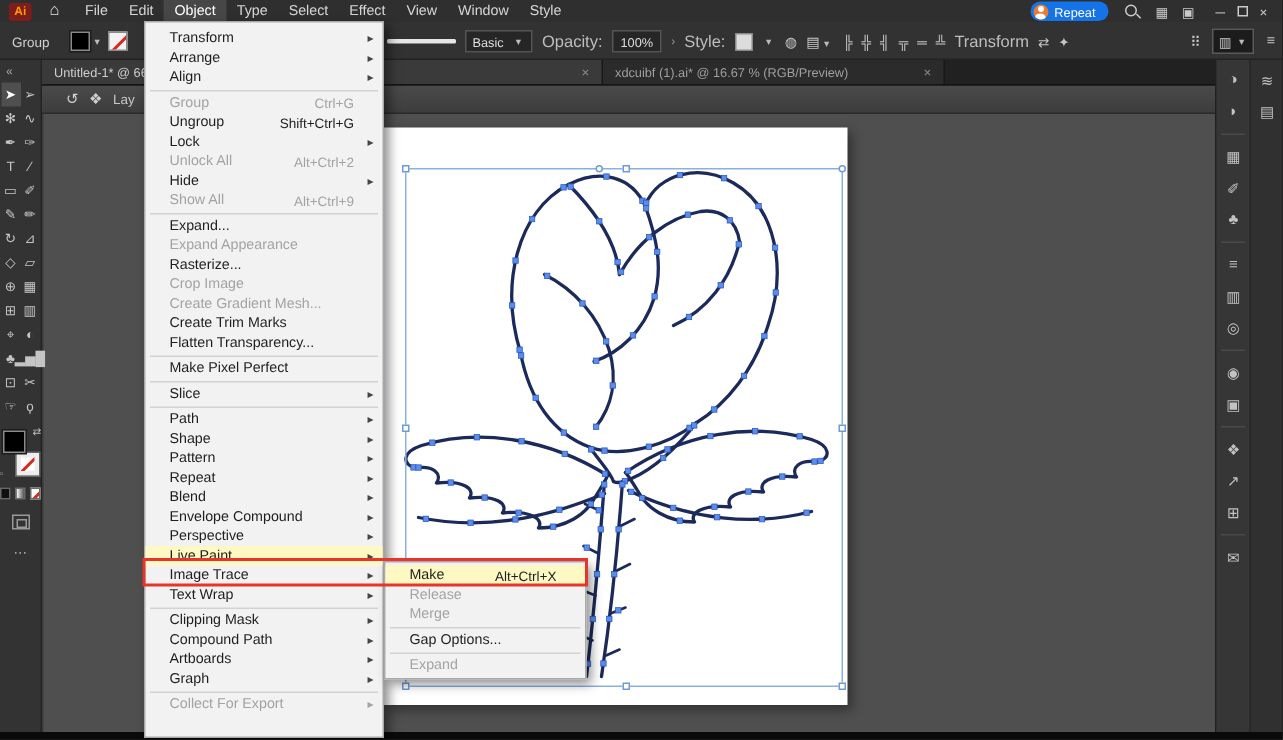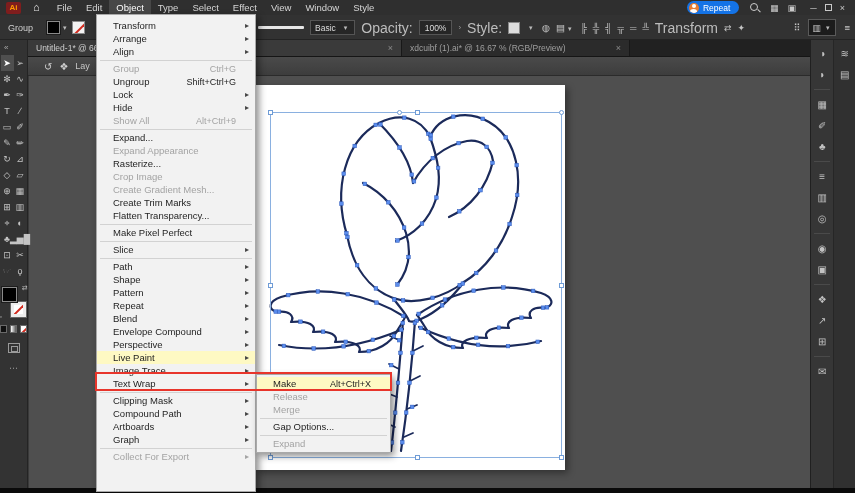--- a/index.html
+++ b/index.html
@@ -28,21 +28,21 @@
 .controlbar{position:absolute;top:15px;left:0;right:0;height:25px;background:#323232;border-bottom:1px solid #232323;z-index:30;font-size:9px;color:#c8c8c8}
 .cb-left{position:absolute;left:0;top:0;height:25px;display:flex;align-items:center}
 .cb-sel{margin-left:8px;color:#cfcfcf}
 .fill-sw{width:13px;height:13px;background:#000;border:1px solid #8a8a8a;box-shadow:0 0 0 1px #1d1d1d;margin-left:14px}
 .caret{font-size:7px;color:#bbb;margin:0 3px}
 .stroke-none{width:13px;height:13px;background:#f2f2f2;border:1px solid #8a8a8a;position:relative;margin-left:2px;overflow:hidden}
 .stroke-none::after{content:"";position:absolute;left:-2px;top:5px;width:20px;height:2.4px;background:#d22b1f;transform:rotate(-45deg)}
 .cb-mid{position:absolute;left:258px;top:0;height:25px;display:flex;align-items:center;gap:6px;white-space:nowrap}
 .stroke-line{width:46px;height:3px;background:#e6e6e6;border-radius:1px}
 .dd{height:15px;background:#262626;border:1px solid #555;display:flex;align-items:center;padding:0 4px;gap:5px;font-size:8.5px;color:#ddd}
-.cb-lbl{color:#bdbdbd;font-size:14px}
+.cb-lbl{color:#bdbdbd;font-size:11px}
 .val-box{height:15px;background:#262626;border:1px solid #555;padding:0 5px;display:flex;align-items:center;font-size:8.5px;color:#ddd}
 .arrow-r{color:#9a9a9a;font-size:8px}
 .style-sw{width:12px;height:12px;background:#dcdcdc;border:1px solid #888}
 .cb-icon{font-size:9.5px;color:#c5c5c5}
 .icon-group{display:flex;gap:6px}
 .icon-group .cb-icon{font-size:9px}
 .cb-right{position:absolute;right:5px;top:0;height:25px;display:flex;align-items:center;gap:8px}
 .pressed{background:#1c1c1c;border:1px solid #5a5a5a;padding:0 3px;height:17px;display:flex;align-items:center;gap:2px}
 
 
@@ -442,20 +442,25 @@
       <div class="m-row">
         <span class="m-label">Ungroup</span>
         <span class="m-short">Shift+Ctrl+G</span>
         <span class="m-arrow"></span>
       </div>
       <div class="m-row">
         <span class="m-label">Lock</span>
         <span class="m-short"></span>
         <span class="m-arrow">▸</span>
       </div>
+      <div class="m-row dis">
+        <span class="m-label">Unlock All</span>
+        <span class="m-short">Alt+Ctrl+2</span>
+        <span class="m-arrow"></span>
+      </div>
       <div class="m-row">
         <span class="m-label">Hide</span>
         <span class="m-short"></span>
         <span class="m-arrow">▸</span>
       </div>
       <div class="m-row dis">
         <span class="m-label">Show All</span>
         <span class="m-short">Alt+Ctrl+9</span>
         <span class="m-arrow"></span>
       </div>

